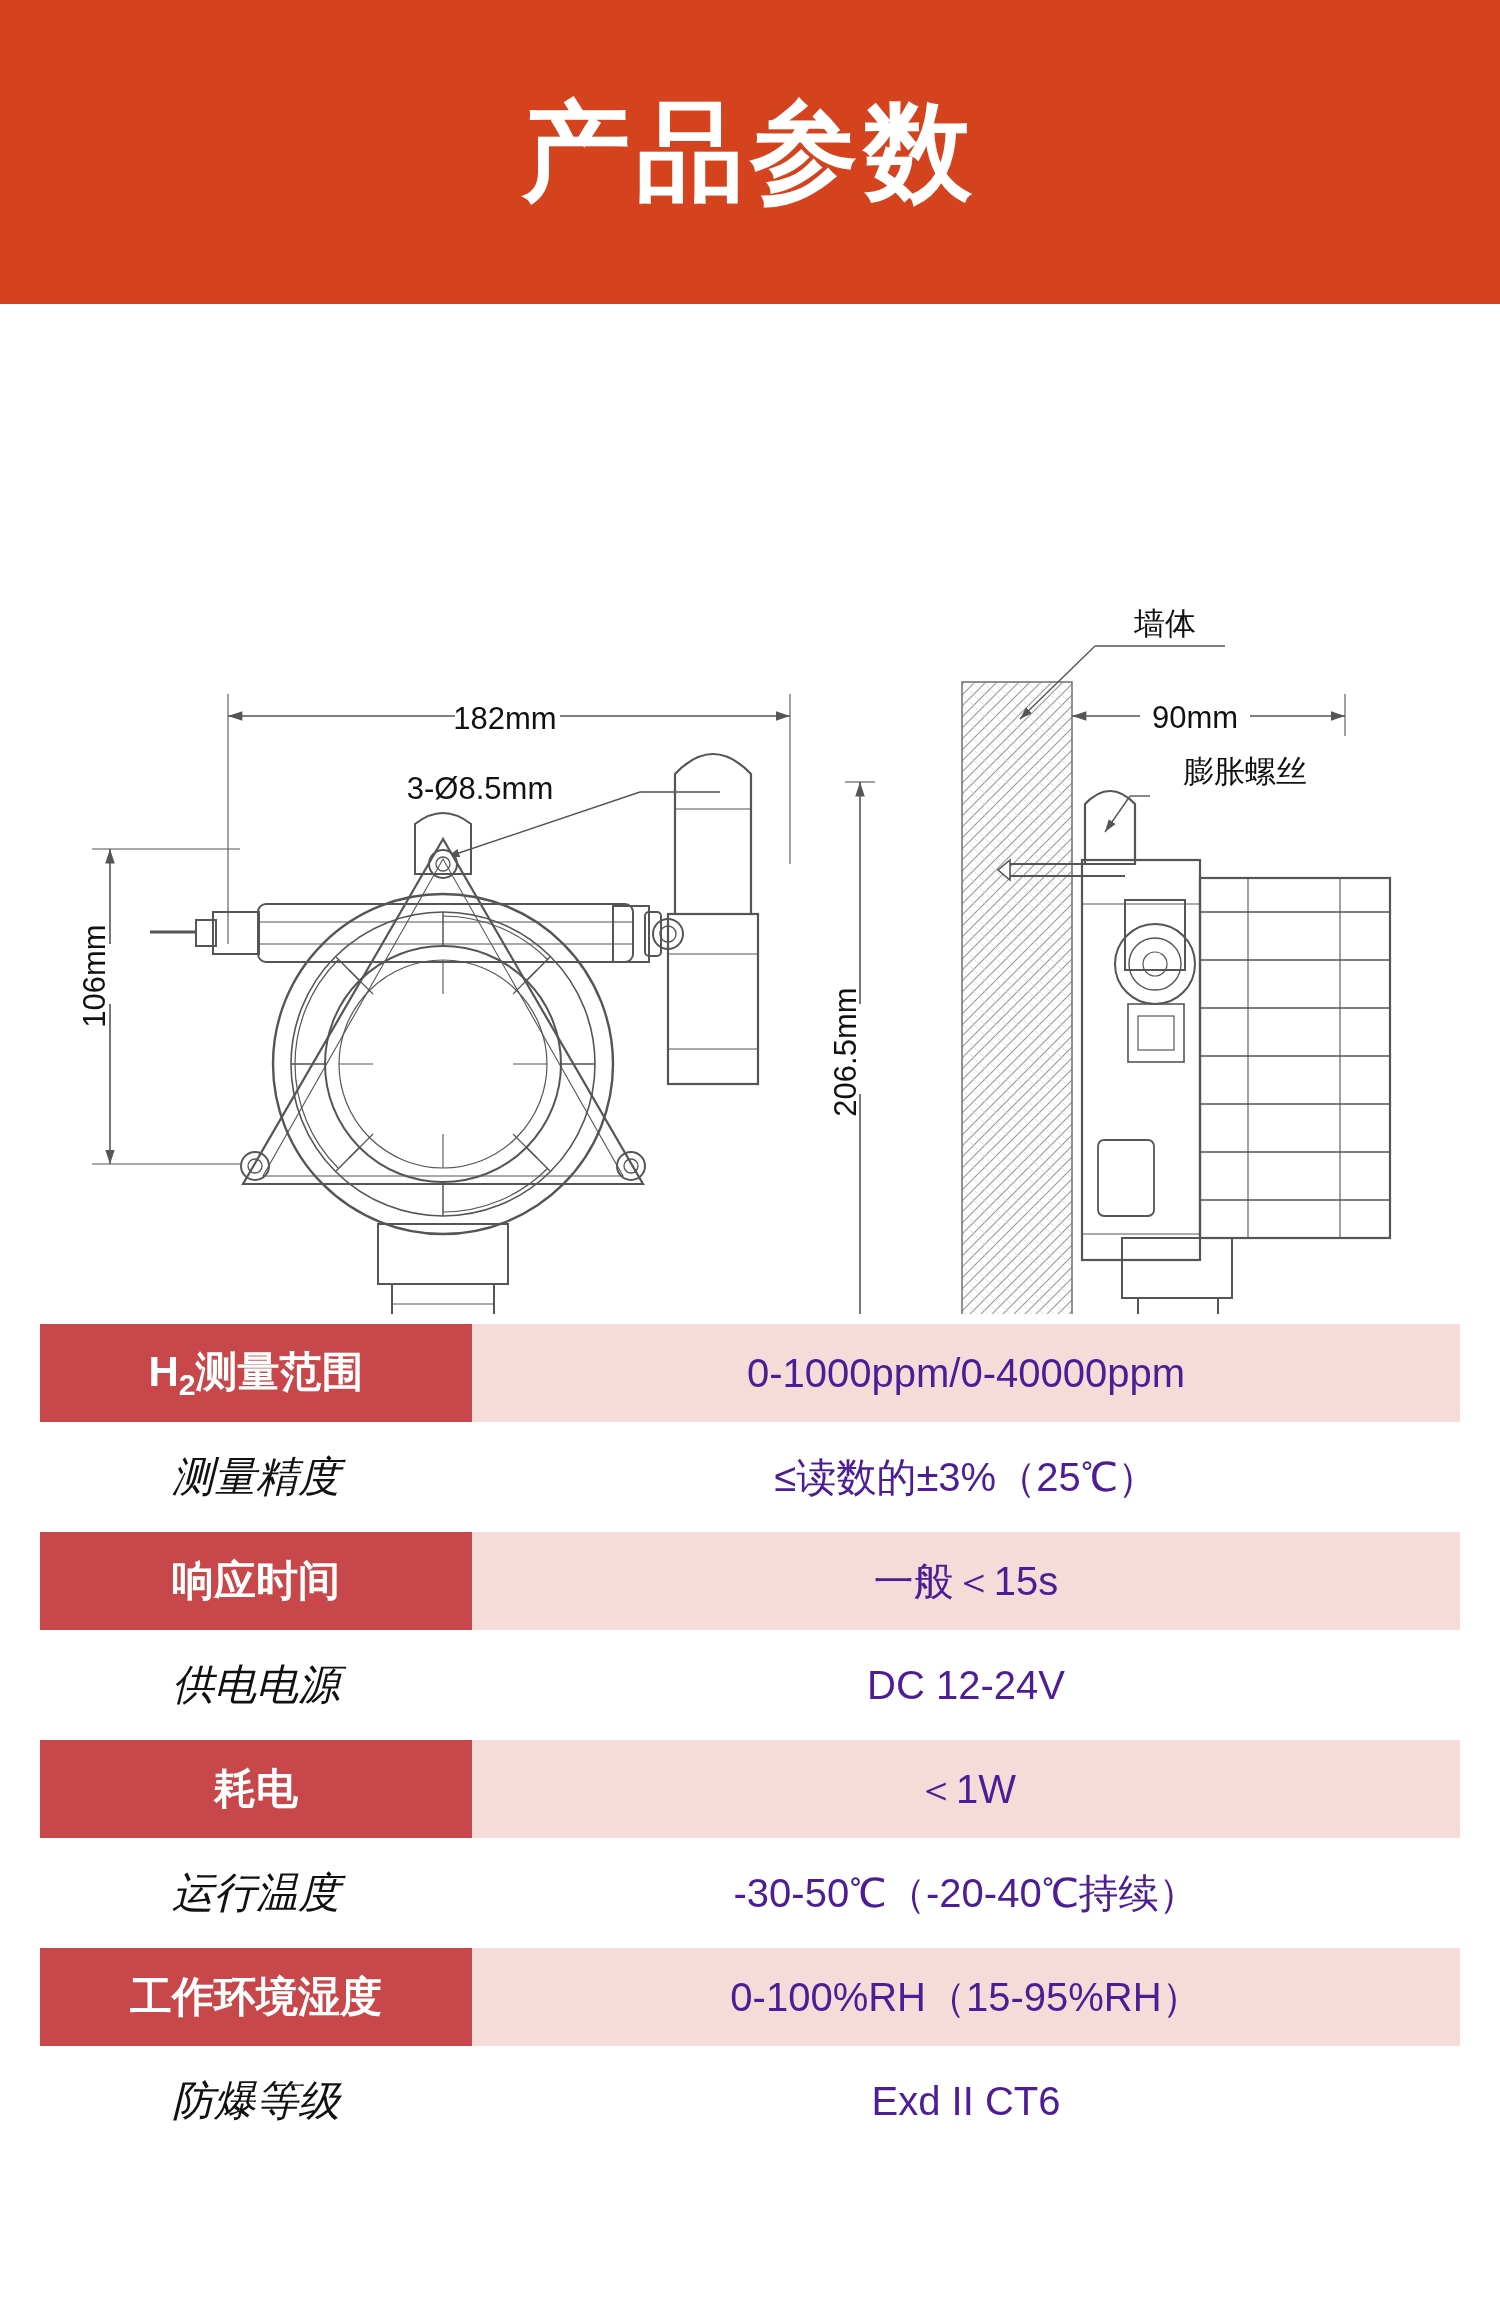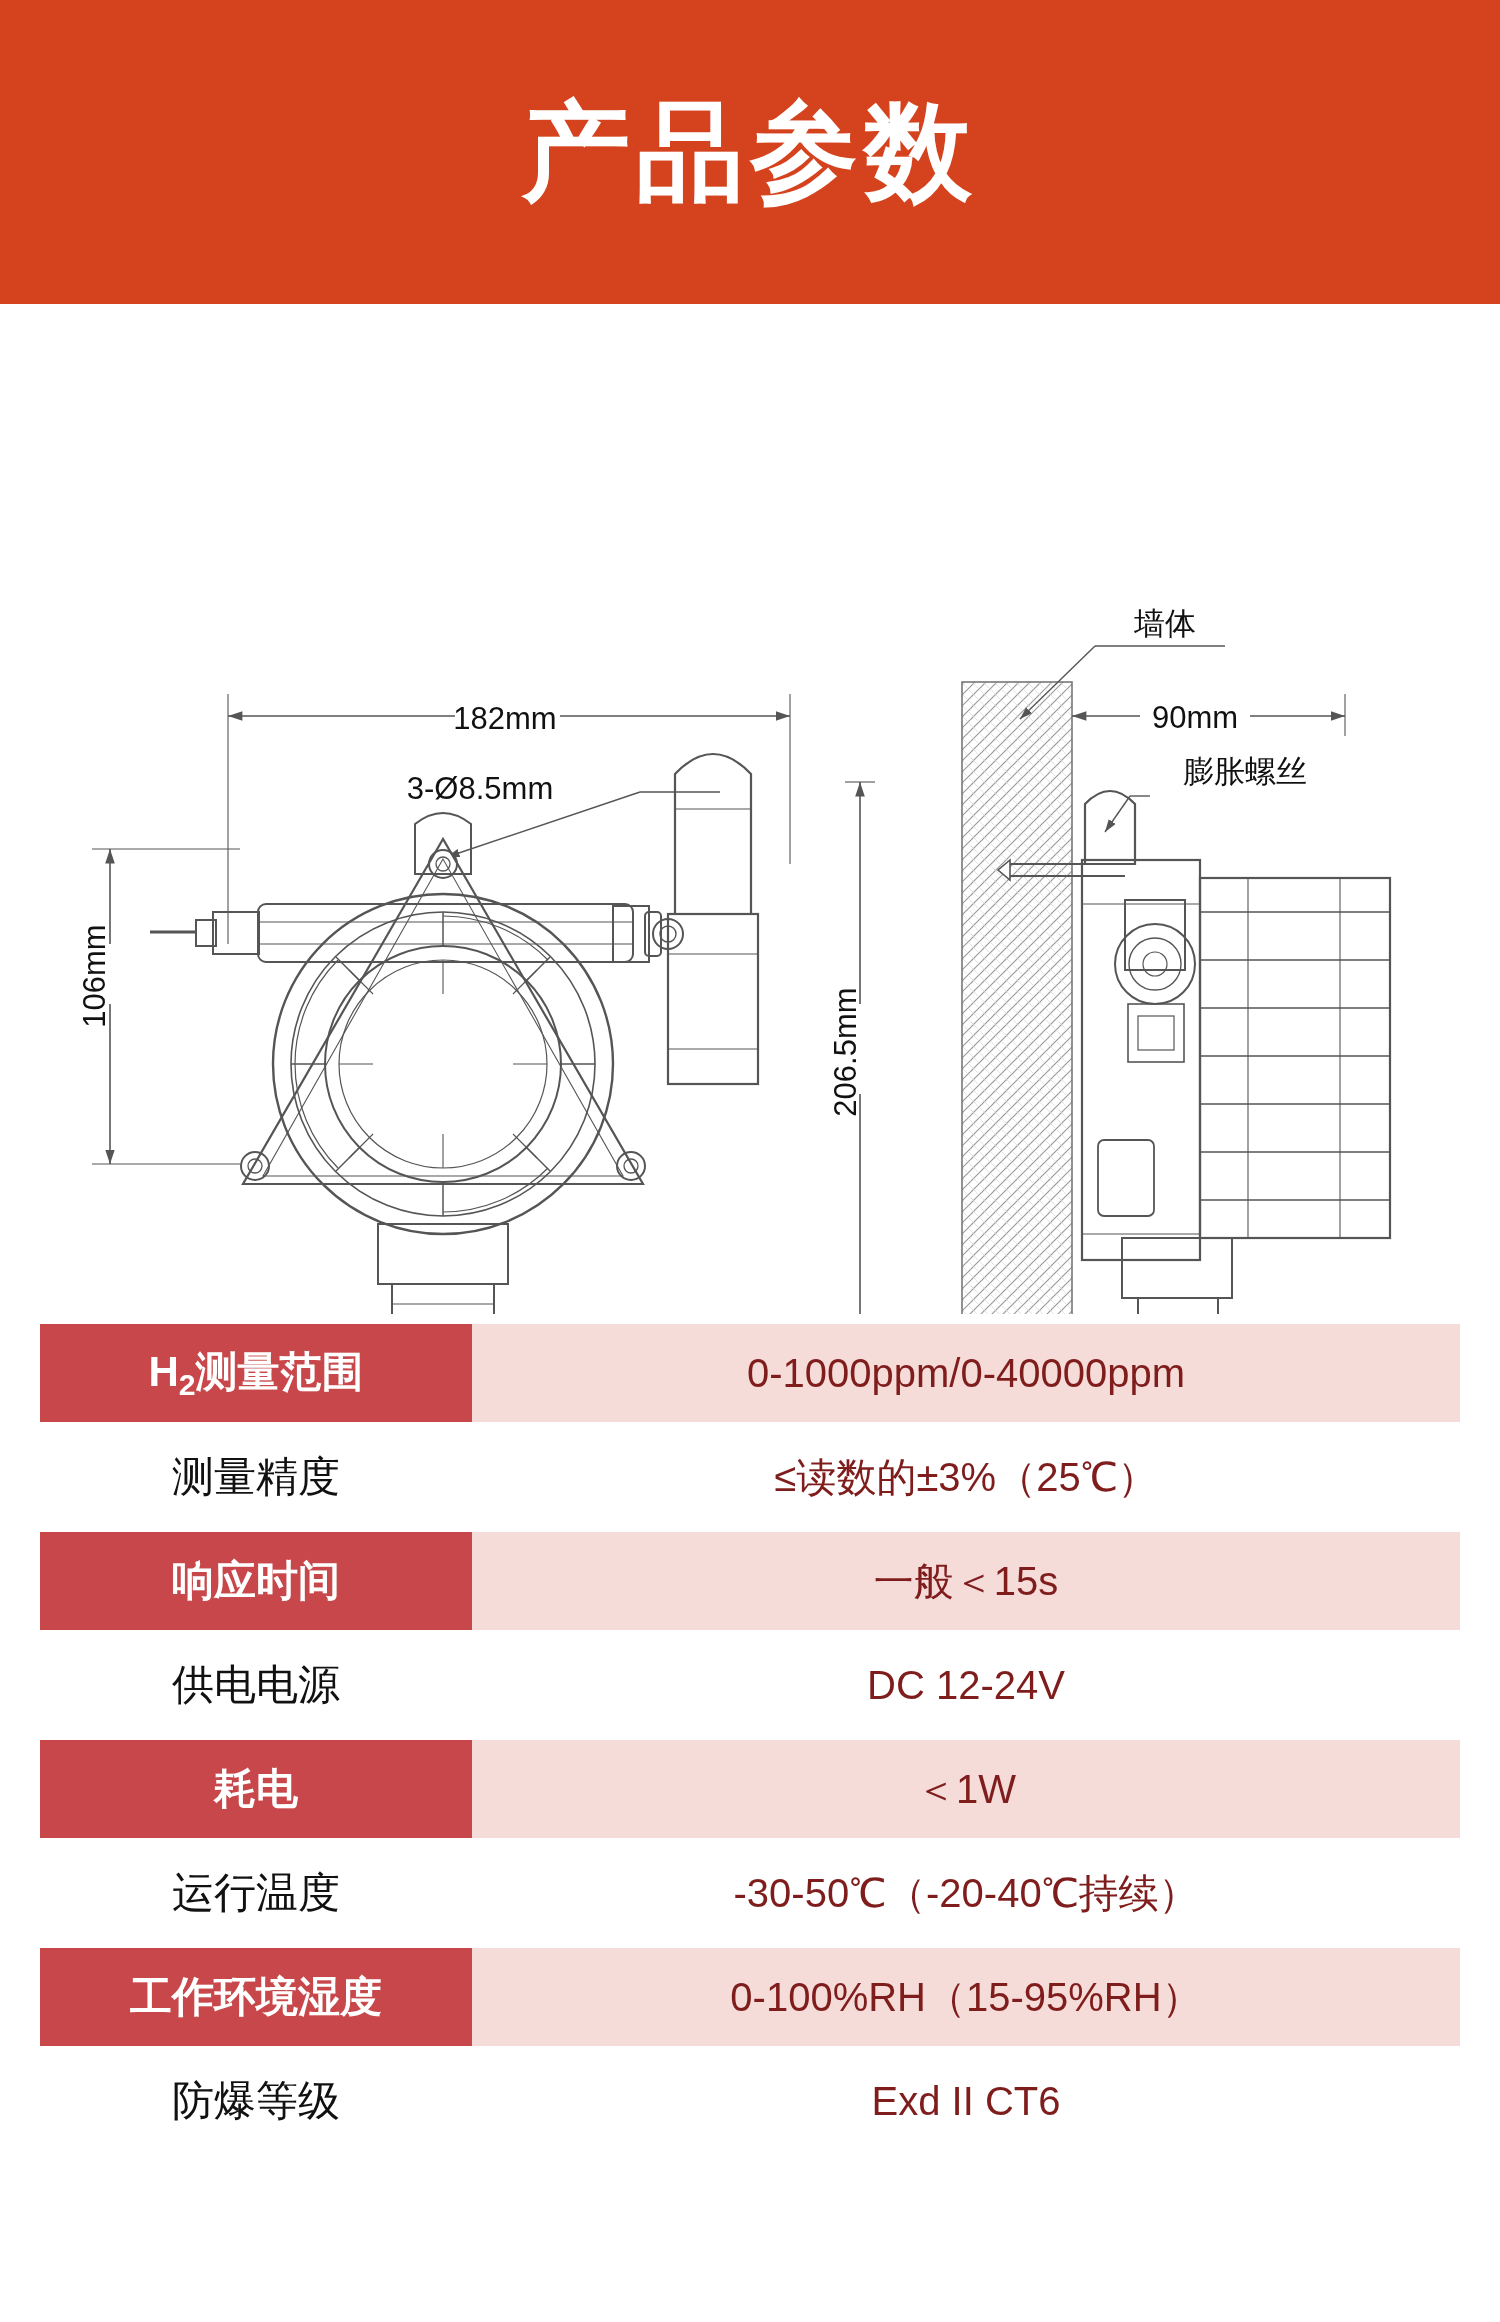--- a/index.html
+++ b/index.html
@@ -52,32 +52,32 @@
     text-align: center;
     vertical-align: middle;
     font-size: 42px;
     color: #111111;
     padding: 0 10px;
   }
   .spec-value {
     text-align: center;
     vertical-align: middle;
     font-size: 40px;
-    color: #7f1d1d;
+    color: #4c1d95;
     padding: 0 10px;
   }
   tr.shaded .spec-label {
     background: #c8474a;
     color: #ffffff;
     font-weight: bold;
   }
   tr.shaded .spec-value {
     background: #f6dcd9;
   }
-  tr.plain .spec-label { background: #ffffff; }
+  tr.plain .spec-label { background: #ffffff; font-style: italic; }
   tr.plain .spec-value { background: #ffffff; }
   .sub { font-size: 0.72em; vertical-align: sub; }
 </style>
 </head>
 <body>
 
 <div class="banner">
   <div class="banner-title">产品参数</div>
 </div>
 

